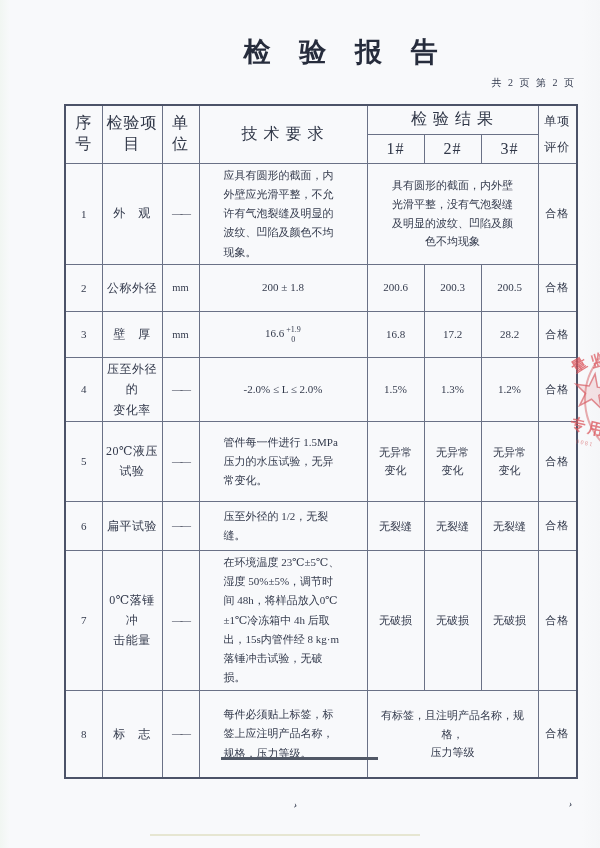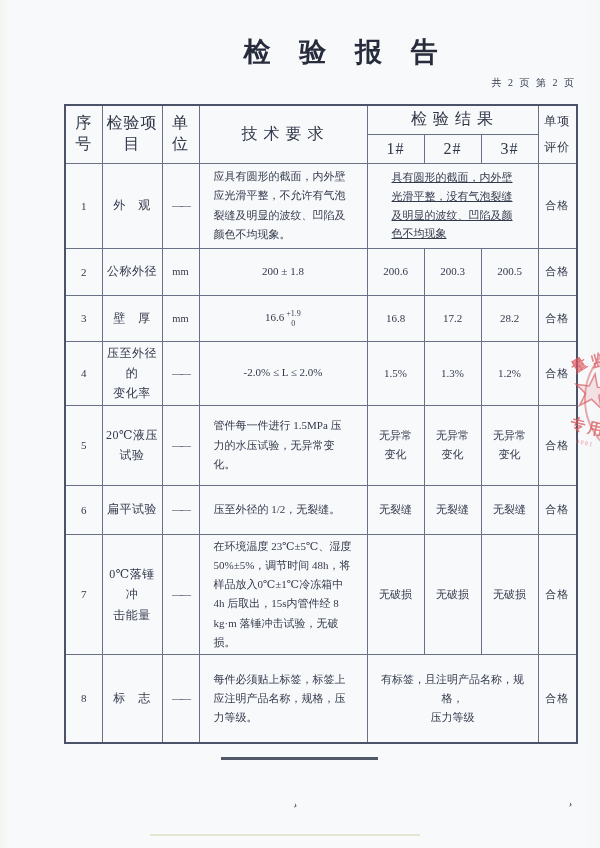--- a/index.html
+++ b/index.html
@@ -41,23 +41,23 @@
   }
   tr.hr1{height:29px;} tr.hr2{height:29px;}
   tr.r1{height:85px;} tr.r2{height:47px;} tr.r3{height:46px;}
   tr.r4{height:52px;} tr.r5{height:80px;} tr.r6{height:49px;}
   tr.r7{height:119px;} tr.r8{height:88px;}
   .hcell{font-size:16px;letter-spacing:1px;color:#303748;}
   .c-item{font-size:12px;white-space:pre-line;line-height:1.7;letter-spacing:0.5px;}
   .c-unit{font-size:10.5px;}
   .dash{letter-spacing:-2px;color:#3c4254;}
   .c-req{line-height:1.75;}
-  .c-req.left{text-align:left;padding:2px 14px;}
+  .c-req.left{text-align:left;padding:2px 24px;}
   .c-res{white-space:pre-line;line-height:1.7;}
-  .c-res.left{text-align:left;padding:3px 24px;text-decoration:underline;}
+  .c-res.left{text-align:center;padding:3px 24px;}
   .c-eval{font-size:11px;letter-spacing:1px;}
   .eval-h{line-height:26px;font-size:12px;letter-spacing:1px;}
   .eval-h span{display:block;}
   .tol{
     display:inline-flex;flex-direction:column;vertical-align:middle;
     font-size:8px;line-height:1.25;text-align:left;margin-left:2px;
     position:relative;top:1px;
   }
   .tol .lower{padding-left:5px;}
   

